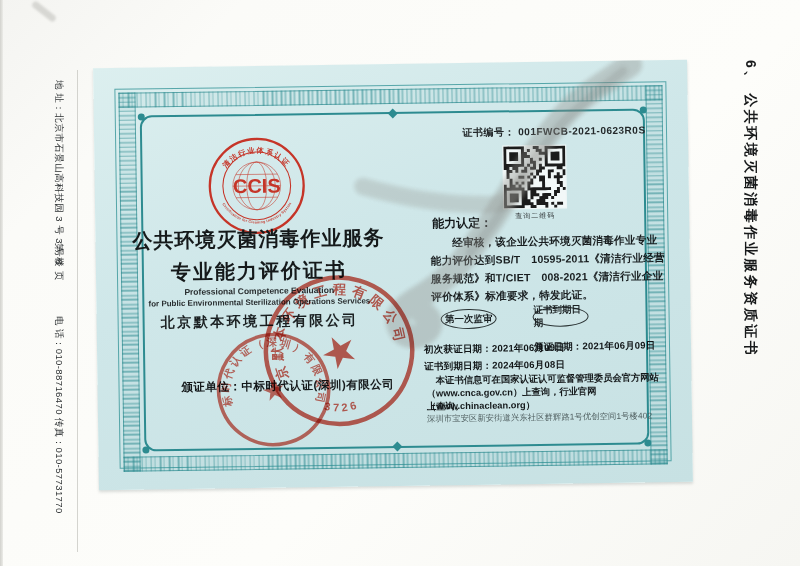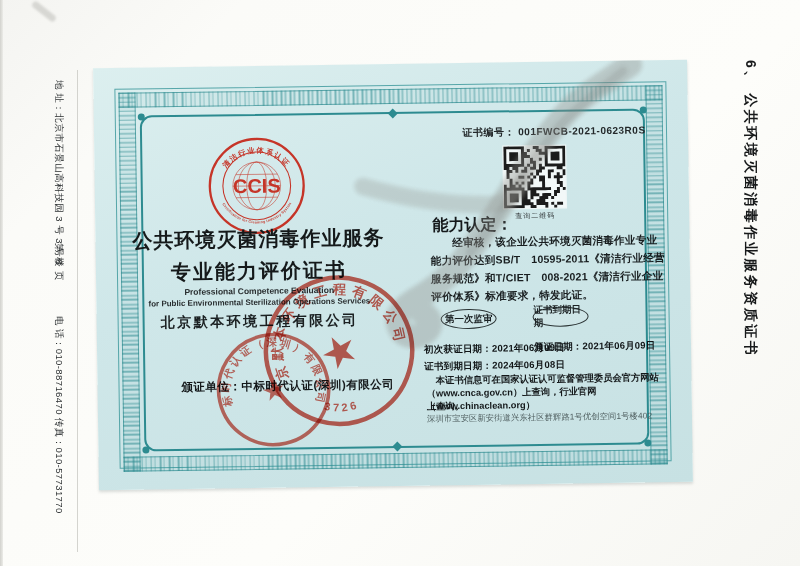--- a/index.html
+++ b/index.html
@@ -56,21 +56,21 @@
 
   .logo{left:112px;top:70px;width:100px;height:100px;opacity:.93;}
 
   .title-cn1{left:18px;top:160px;width:290px;text-align:center;font-size:20px;font-weight:bold;letter-spacing:1px;color:#15191a;}
   .title-cn2{left:18px;top:192px;width:290px;text-align:center;font-size:20px;font-weight:bold;letter-spacing:2px;color:#15191a;}
   .title-en1{left:18px;top:220px;width:290px;text-align:center;font-size:8.5px;font-weight:600;color:#2a2f31;}
   .title-en2{left:18px;top:232px;width:290px;text-align:center;font-size:8px;font-weight:600;color:#2a2f31;}
   .company{left:30px;top:247px;width:266px;text-align:center;font-size:14px;font-weight:600;letter-spacing:2.5px;color:#1b2022;}
   .issuer-line{left:84px;top:313px;font-size:11.5px;font-weight:700;letter-spacing:.5px;color:#14181a;}
 
-  .cap-label{left:337px;top:152px;font-size:16px;font-weight:700;color:#14181a;}
+  .cap-label{left:337px;top:152px;font-size:12px;font-weight:700;color:#14181a;}
   .cap-line{left:335px;top:170px;width:240px;font-size:10.6px;font-weight:600;line-height:18.5px;color:#181d1f;letter-spacing:.2px;}
   .cl1{top:170px;} .cl2{top:188px;} .cl3{top:206px;} .cl4{top:224px;}
 
   .oval{height:20px;border:1px solid #2c3536;border-radius:50%;
     display:flex;align-items:center;justify-content:center;
     font-size:9.5px;font-weight:600;color:#1c2224;background:rgba(255,255,255,.06);}
   .oval1{left:344px;top:246px;width:56px;}
   .oval2{left:436px;top:245px;width:56px;}
 
   .date-line{font-size:9.5px;font-weight:700;color:#101416;letter-spacing:.2px;}

